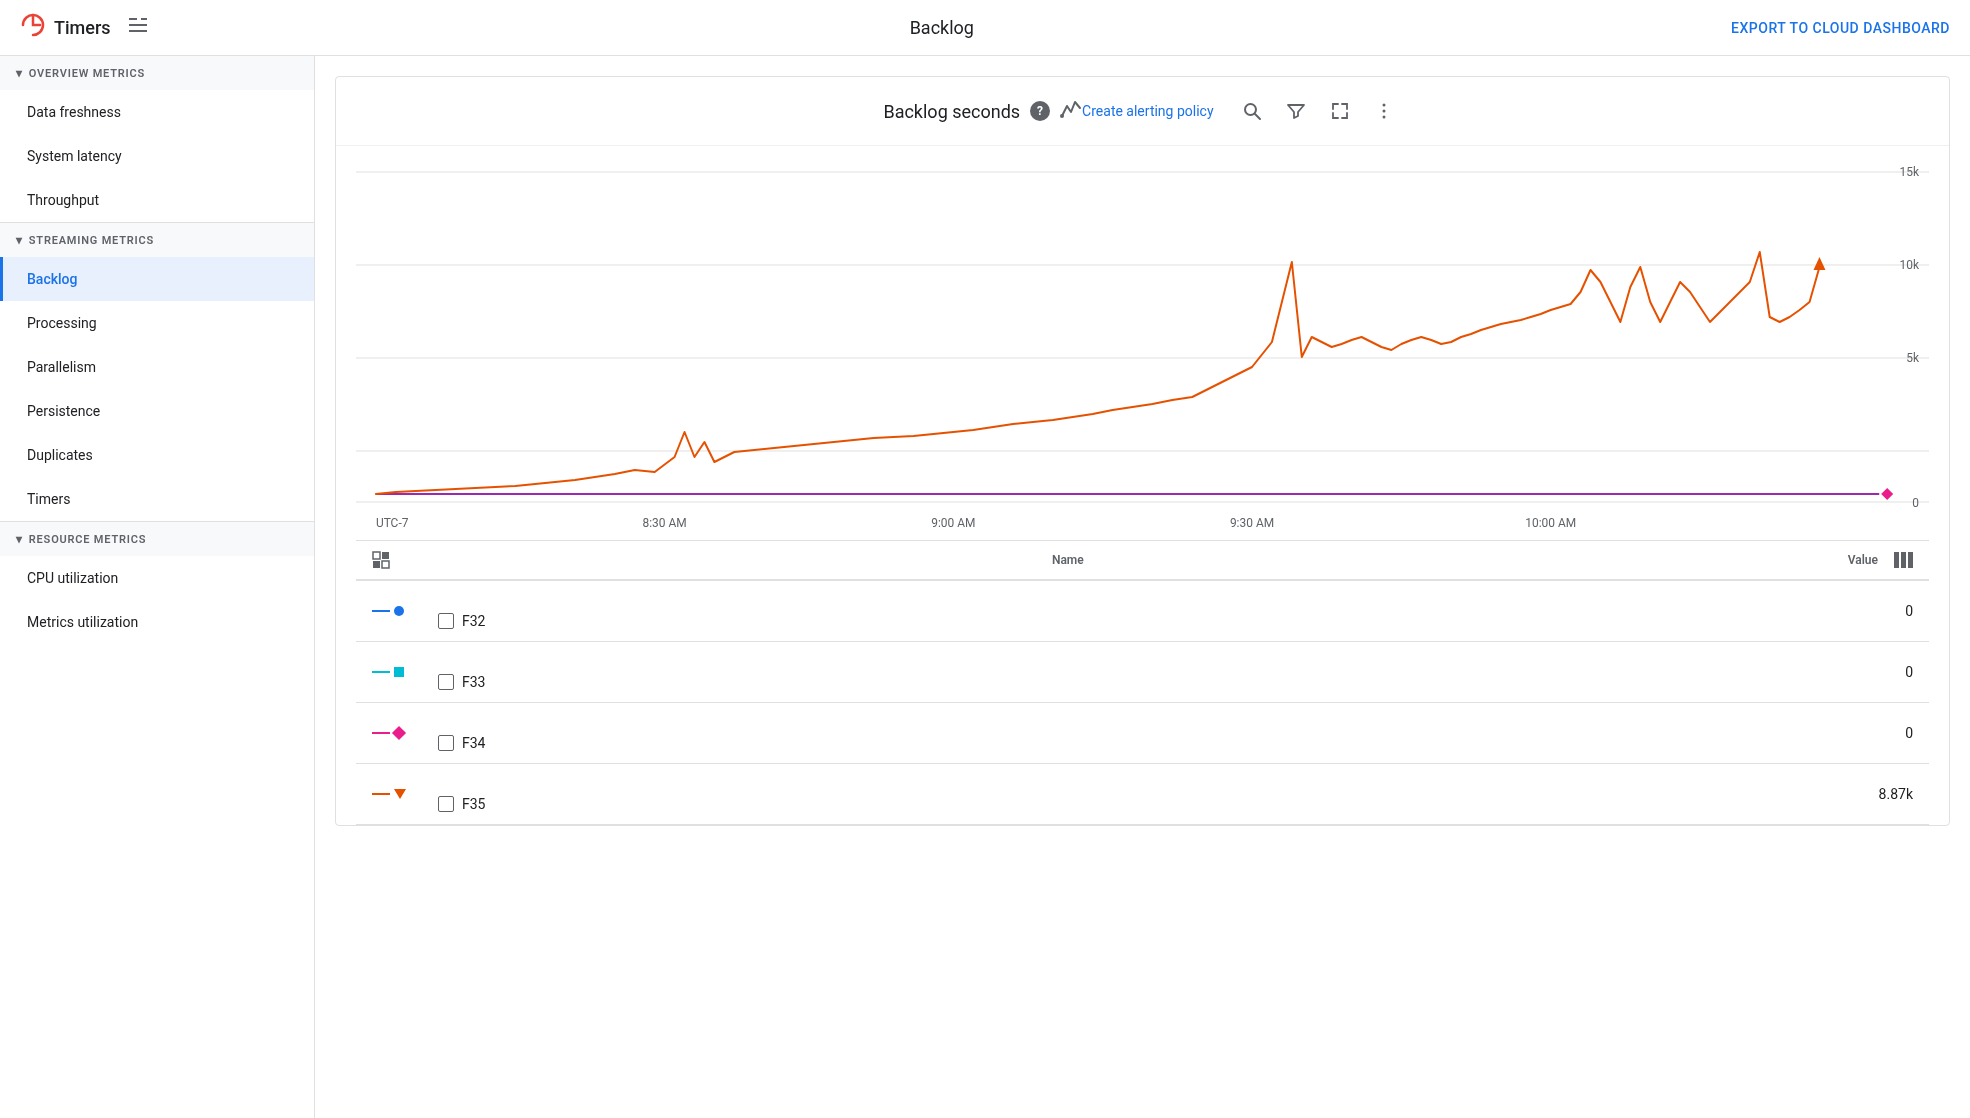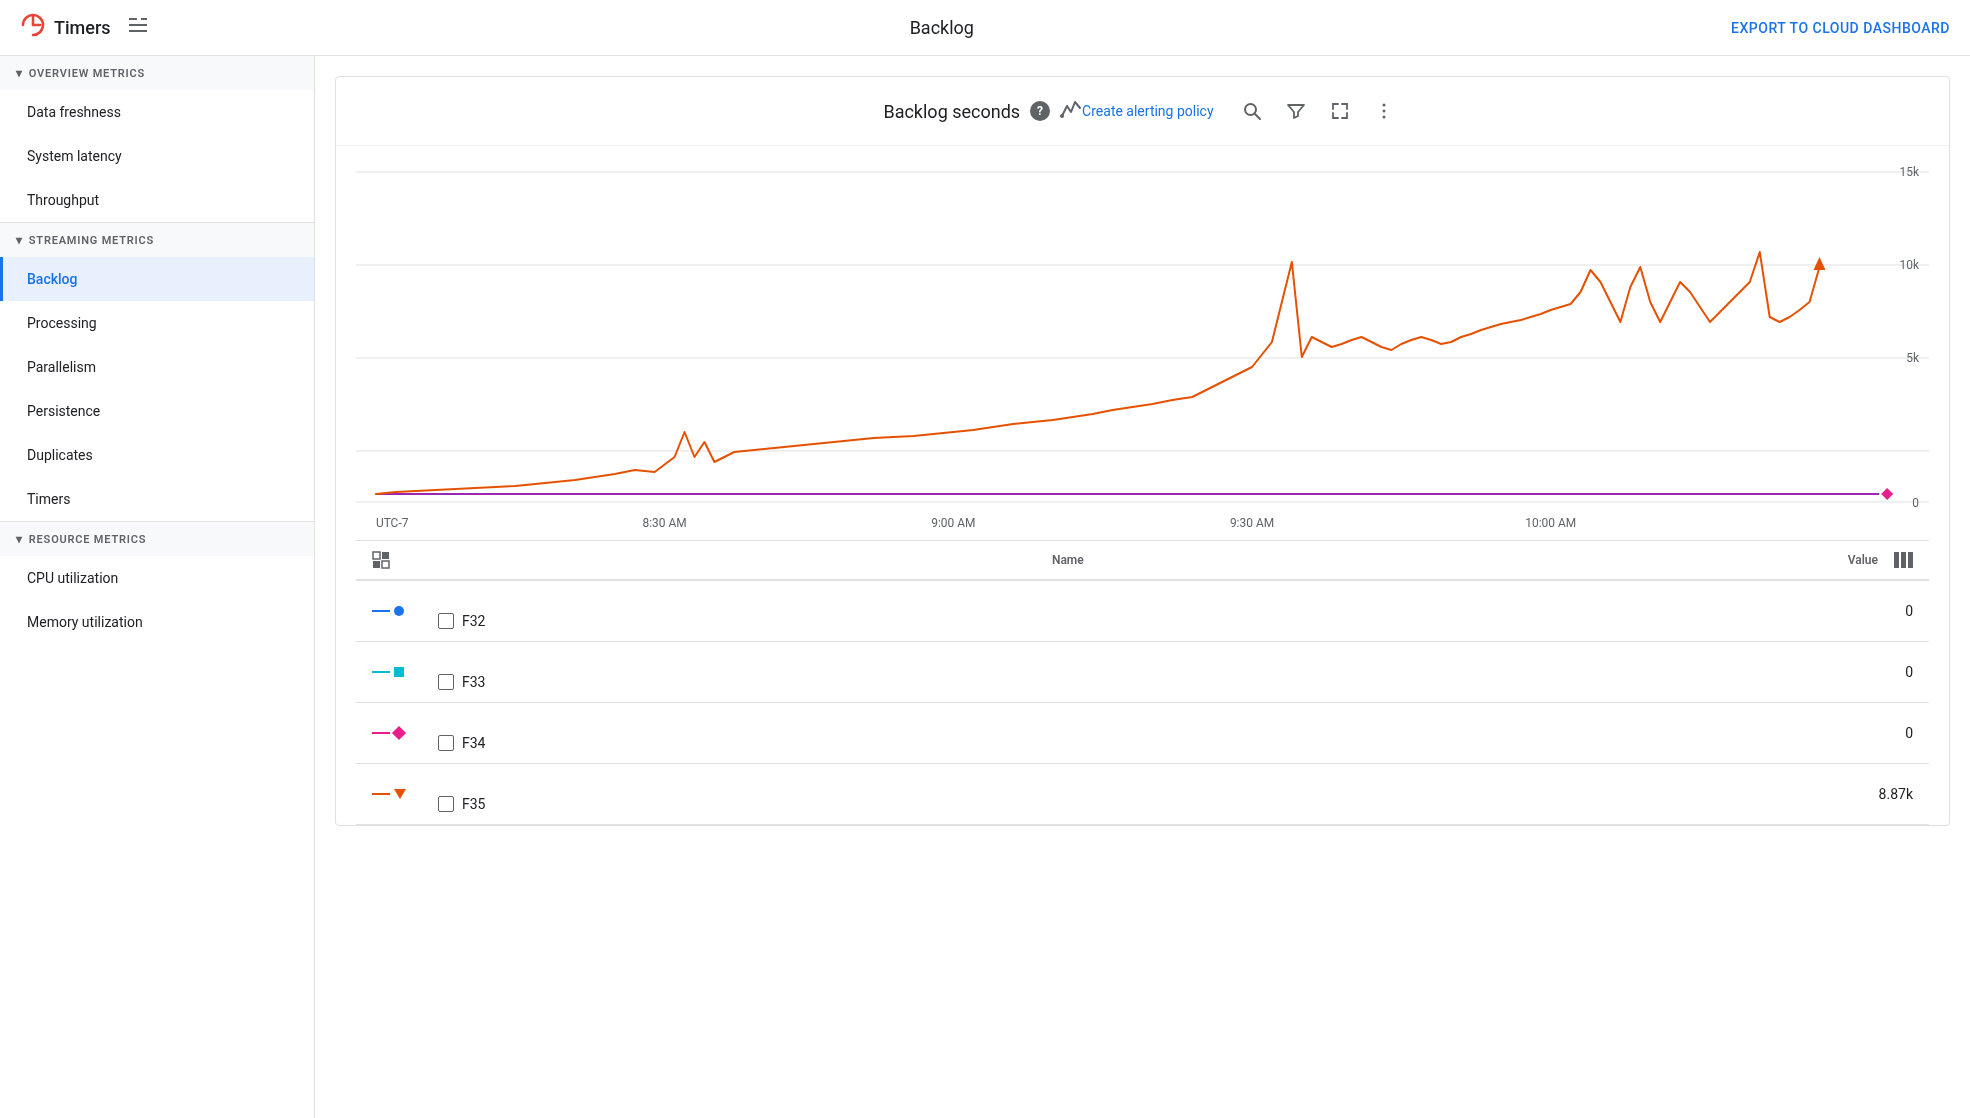--- a/index.html
+++ b/index.html
@@ -157,21 +157,21 @@
     </div>
 
     <div class="sidebar-section-header">
       <span class="chevron">▾</span>
       <span>RESOURCE METRICS</span>
     </div>
     <div class="sidebar-item">
       <span>CPU utilization</span>
     </div>
     <div class="sidebar-item">
-      <span>Memory utilization</span>
+      <span>Metrics utilization</span>
     </div>
   </nav>
 
   <div class="content">
     <div class="chart-card">
 
       <div class="chart-header">
         <div class="chart-title-group">
           <span class="chart-title">Backlog seconds</span>
           <div class="help-icon">?</div>

